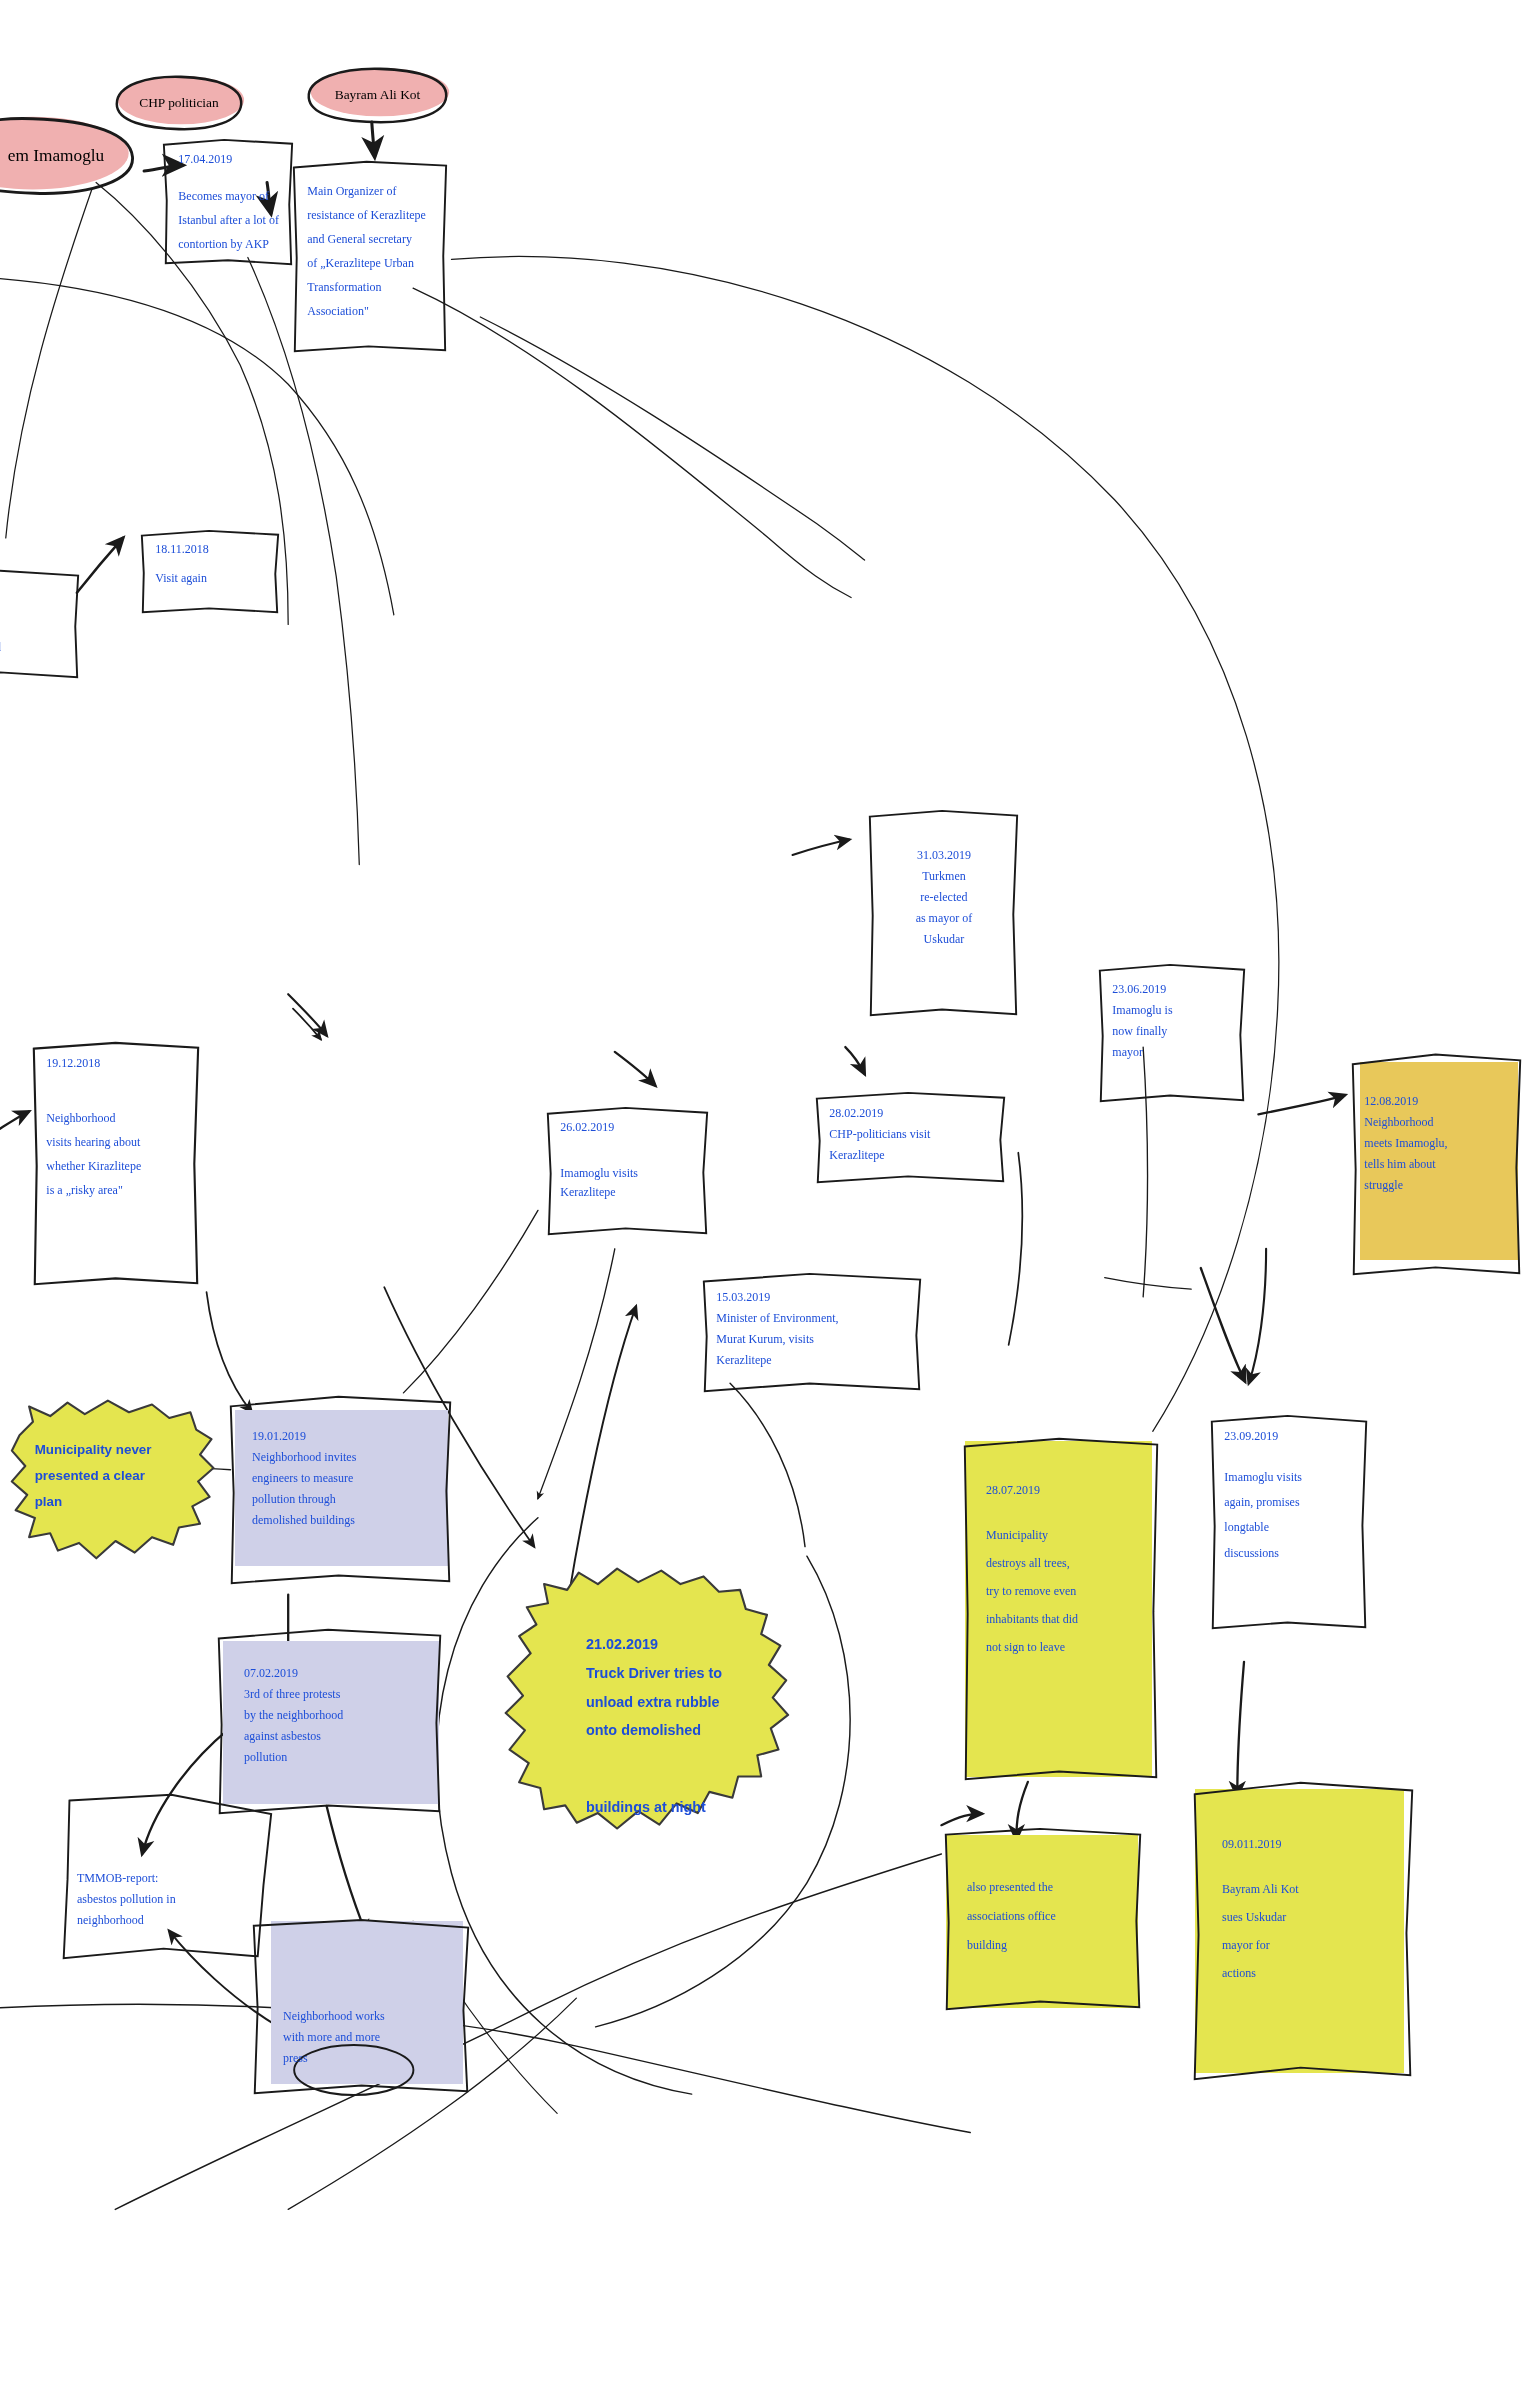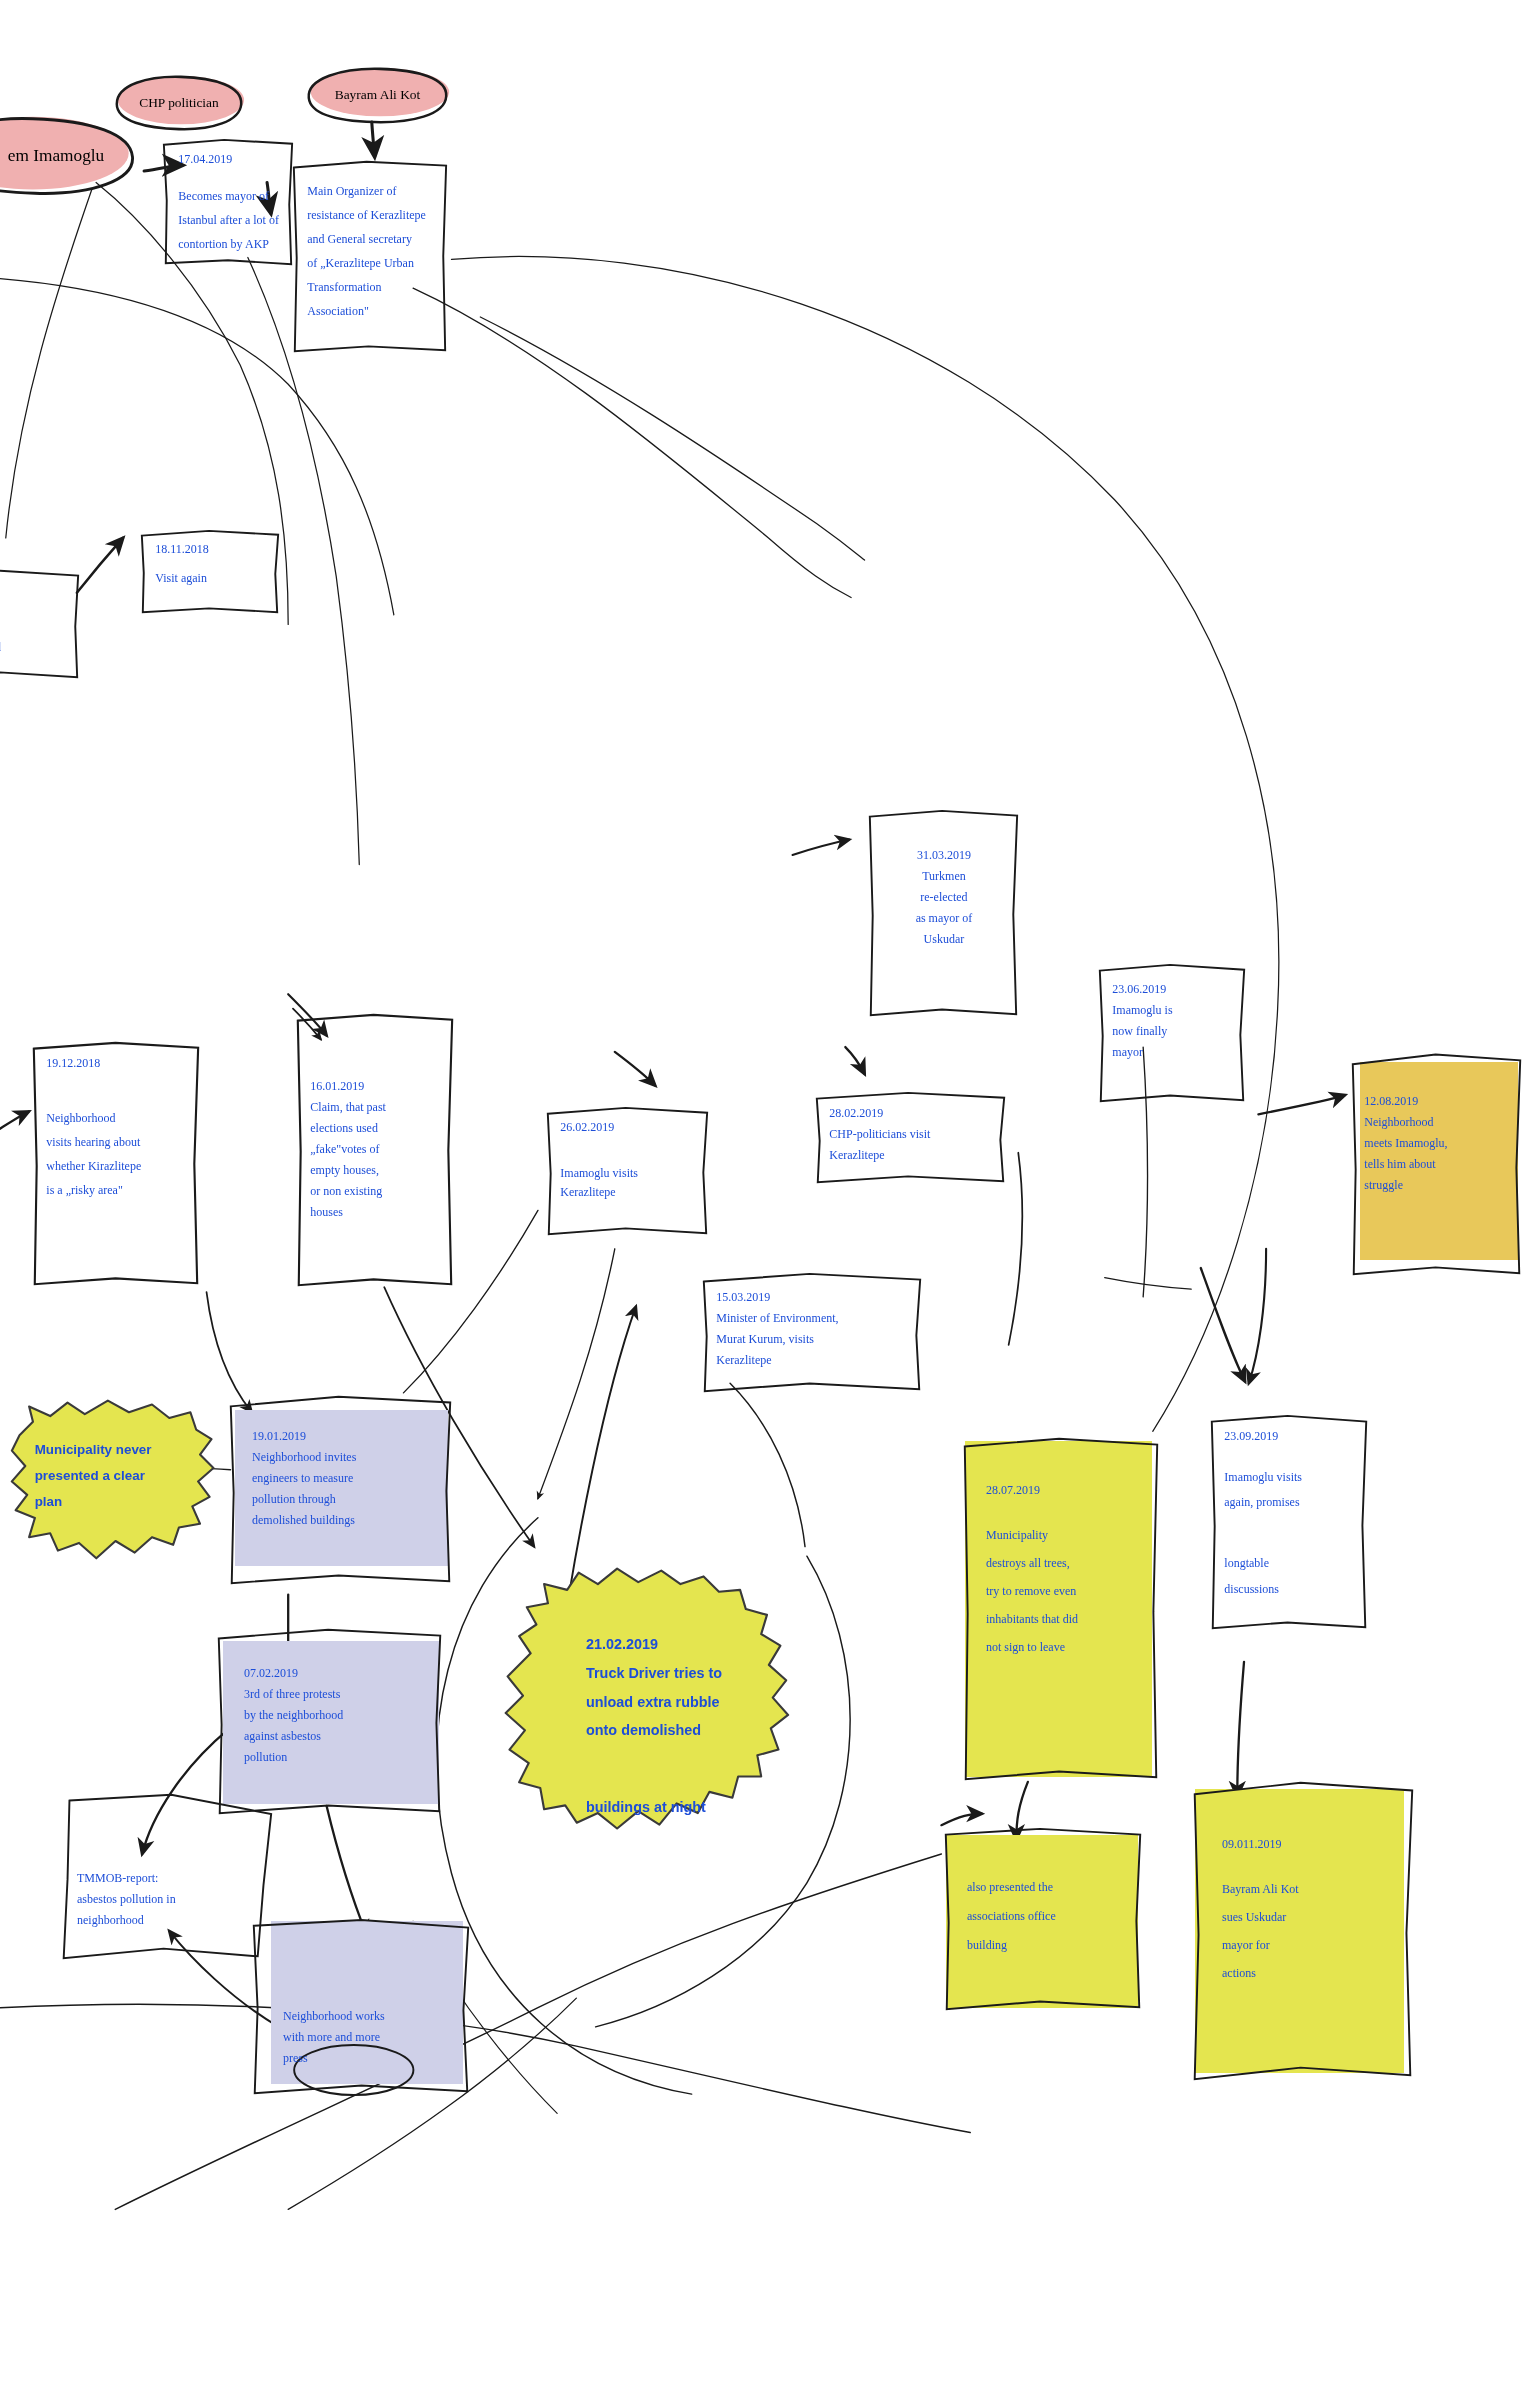--- a/index.html
+++ b/index.html
@@ -211,32 +211,20 @@
     <svg class="sketch-border" viewBox="0 0 180 260" preserveAspectRatio="none">
       <path d="M5,10 L90,4 L176,9 L172,130 L175,254 L90,249 L6,255 L8,132 Z" fill="none" stroke="#1a1a1a" stroke-width="2.2"></path>
     </svg>
     <span class="date" style="margin-bottom:33px;">19.12.2018</span>
     <span class="body">Neighborhood</span>
     <span class="body">visits hearing about</span>
     <span class="body">whether Kirazlitepe</span>
     <span class="body">is a „risky area"</span>
   </div>
 
-  <div class="card" style="left:293px;top:1011px;width:163px;height:279px;font-size:12px;padding-top:65px;line-height:1.75;">
-    <svg class="sketch-border" viewBox="0 0 170 290" preserveAspectRatio="none">
-      <path d="M5,10 L84,4 L166,9 L162,145 L165,284 L84,279 L6,285 L8,146 Z" fill="none" stroke="#1a1a1a" stroke-width="2.2"></path>
-    </svg>
-    <span class="date">16.01.2019</span>
-    <span class="body">Claim, that past</span>
-    <span class="body">elections used</span>
-    <span class="body">„fake"votes of</span>
-    <span class="body">empty houses,</span>
-    <span class="body">or non existing</span>
-    <span class="body">houses</span>
-  </div>
 
   <div class="card" style="left:865px;top:807px;width:156px;height:213px;font-size:12px;padding-top:38px;line-height:1.75;text-align:center;">
     <svg class="sketch-border" viewBox="0 0 162 222" preserveAspectRatio="none">
       <path d="M5,10 L80,4 L158,9 L154,112 L157,216 L80,211 L6,217 L8,113 Z" fill="none" stroke="#1a1a1a" stroke-width="2"></path>
     </svg>
     <span class="date">31.03.2019</span>
     <span class="body">Turkmen</span>
     <span class="body">re-elected</span>
     <span class="body">as mayor of</span>
     <span class="body">Uskudar</span>
@@ -292,21 +280,21 @@
     <span class="body">Kerazlitepe</span>
   </div>
 
   <div class="card spaced" style="left:1207px;top:1412px;width:165px;height:221px;font-size:12px;padding-top:15.4px;">
     <svg class="sketch-border" viewBox="0 0 172 230" preserveAspectRatio="none">
       <path d="M5,10 L84,4 L166,10 L162,118 L165,224 L84,219 L6,225 L8,119 Z" fill="none" stroke="#1a1a1a" stroke-width="2"></path>
     </svg>
     <span class="date" style="margin-bottom:19px;">23.09.2019</span>
     <span class="body" style="line-height:2.1;">Imamoglu visits</span>
     <span class="body" style="line-height:2.1;">again, promises</span>
-    <span class="body" style="line-height:2.1;margin-top:36px;">longtable</span>
+    <span class="body" style="line-height:2.1;">longtable</span>
     <span class="body" style="line-height:2.1;">discussions</span>
   </div>
 
   <div class="card" style="left:7.7px;top:1393px;width:216px;height:173px;font-size:13.4px;padding-top:44px;padding-left:27px;line-height:1.95;">
     <svg class="sketch-border" viewBox="0 0 225 180" preserveAspectRatio="none">
       <path d="M12,44 L26,30 L22,14 L44,24 L62,10 L80,22 L104,8 L126,20 L150,12 L168,26 L190,20 L196,38 L212,48
                L200,64 L214,78 L198,92 L210,108 L192,118 L200,136 L178,140 L172,158 L150,150 L132,166 L112,154
                L92,172 L74,156 L52,164 L44,146 L22,150 L28,130 L8,122 L20,106 L4,92 L18,76 L4,60 Z" fill="#e4e54f" stroke="#3a3a3a" stroke-width="2.2" stroke-linejoin="round"></path>
     </svg>
     <span class="sans" style="display:block;">Municipality never</span>

